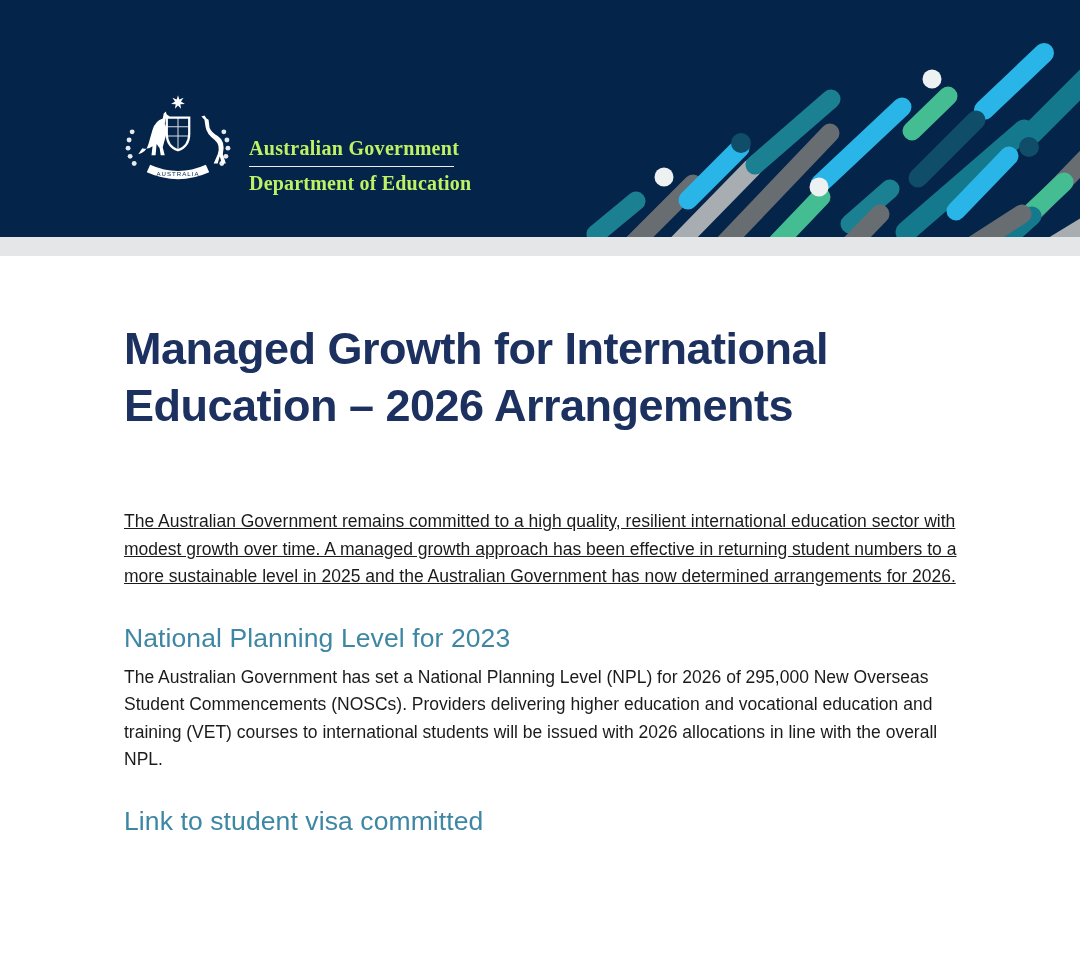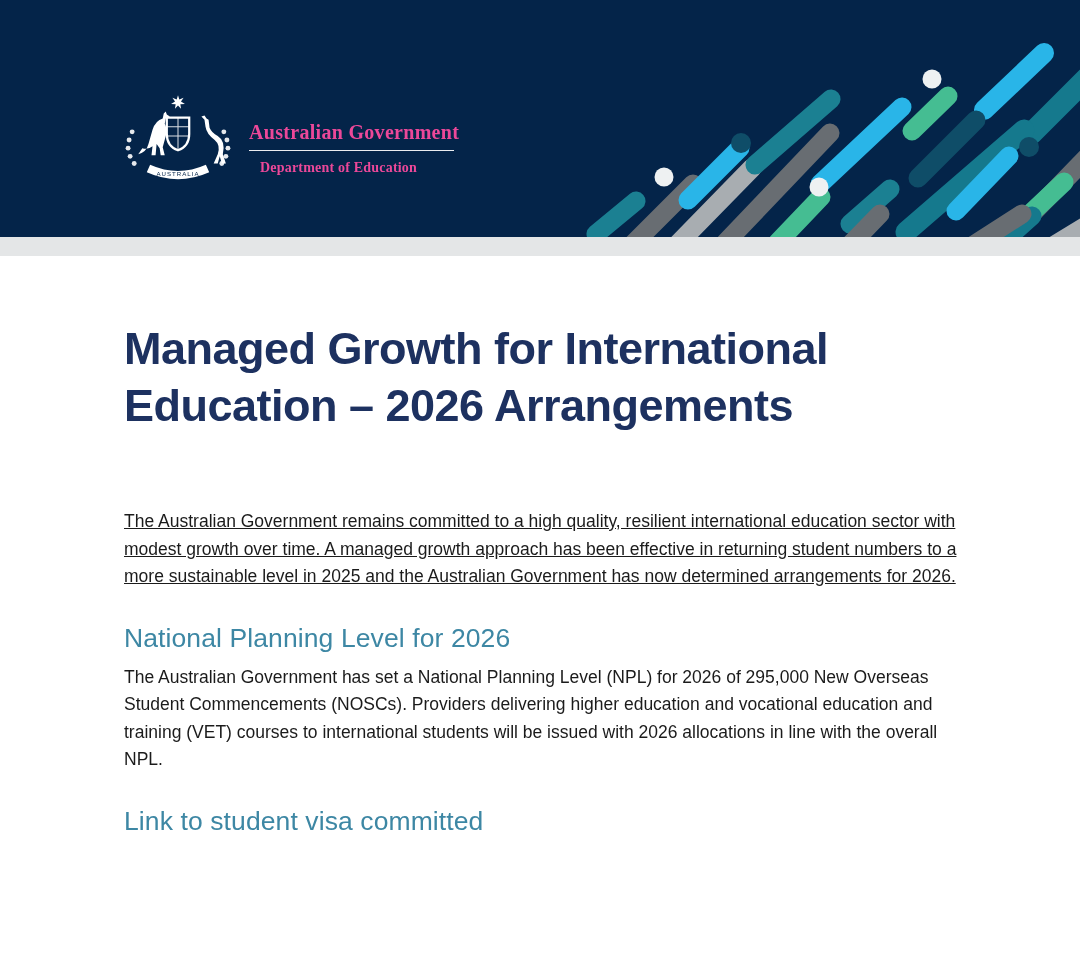--- a/index.html
+++ b/index.html
@@ -5,25 +5,25 @@
   html,body{margin:0;padding:0;}
   body{
     width:1080px;height:963px;background:#ffffff;overflow:hidden;
     font-family:"Liberation Sans", sans-serif;
     -webkit-font-smoothing:antialiased;
   }
   
   .header{position:relative;height:237px;background:#042449;overflow:hidden;}
   .decor{position:absolute;top:0;left:0;}
   .crest{position:absolute;left:124px;top:93px;}
-  .brand{position:absolute;left:249px;top:121px;color:#ec4899;
+  .brand{position:absolute;left:249px;top:137px;color:#bef264;
          font-family:"Liberation Serif", serif;font-weight:bold;}
   .brand .agency{font-size:20px;letter-spacing:.3px;line-height:22px;}
   .brand .rule{width:205px;height:1px;background:rgba(255,255,255,.92);margin:7px 0 7px;}
-  .brand .dept{font-size:14px;letter-spacing:.2px;line-height:19px;margin-left:11px;}
+  .brand .dept{font-size:20px;letter-spacing:.2px;line-height:19px;}
   .strip{height:19px;background:#e4e6e7;}
   
   .content{padding-left:124px;width:845px;}
   h1{
     margin:64px 0 0;font-size:45px;line-height:57px;font-weight:bold;
     color:#1d3160;letter-spacing:-.5px;width:840px;
   }
   p{font-size:17.5px;line-height:27.5px;color:#1b1b1b;margin:0;}
   .intro{margin-top:74px;text-decoration:underline;}
   h2{
@@ -105,21 +105,21 @@
 
 <div class="strip"></div>
 
 <div class="content">
 
   <h1>Managed Growth for International Education – 2026 Arrangements</h1>
 
   <p class="intro">The Australian Government remains committed to a high quality, resilient international education sector with modest growth over time. A managed growth approach has been effective in returning student numbers to a more sustainable level in 2025 and the Australian Government has now determined arrangements for 2026.</p>
 
   <div class="section">
-    <h2>National Planning Level for 2026</h2>
+    <h2>National Planning Level for 2023</h2>
     <p>The Australian Government has set a National Planning Level (NPL) for 2026 of 295,000 New Overseas Student Commencements (NOSCs). Providers delivering higher education and vocational education and training (VET) courses to international students will be issued with 2026 allocations in line with the overall NPL.</p>
   </div>
 
   <div class="section">
     <h2>Link to student visa committed</h2>
   </div>
 
 </div>
 
 </body></html>

